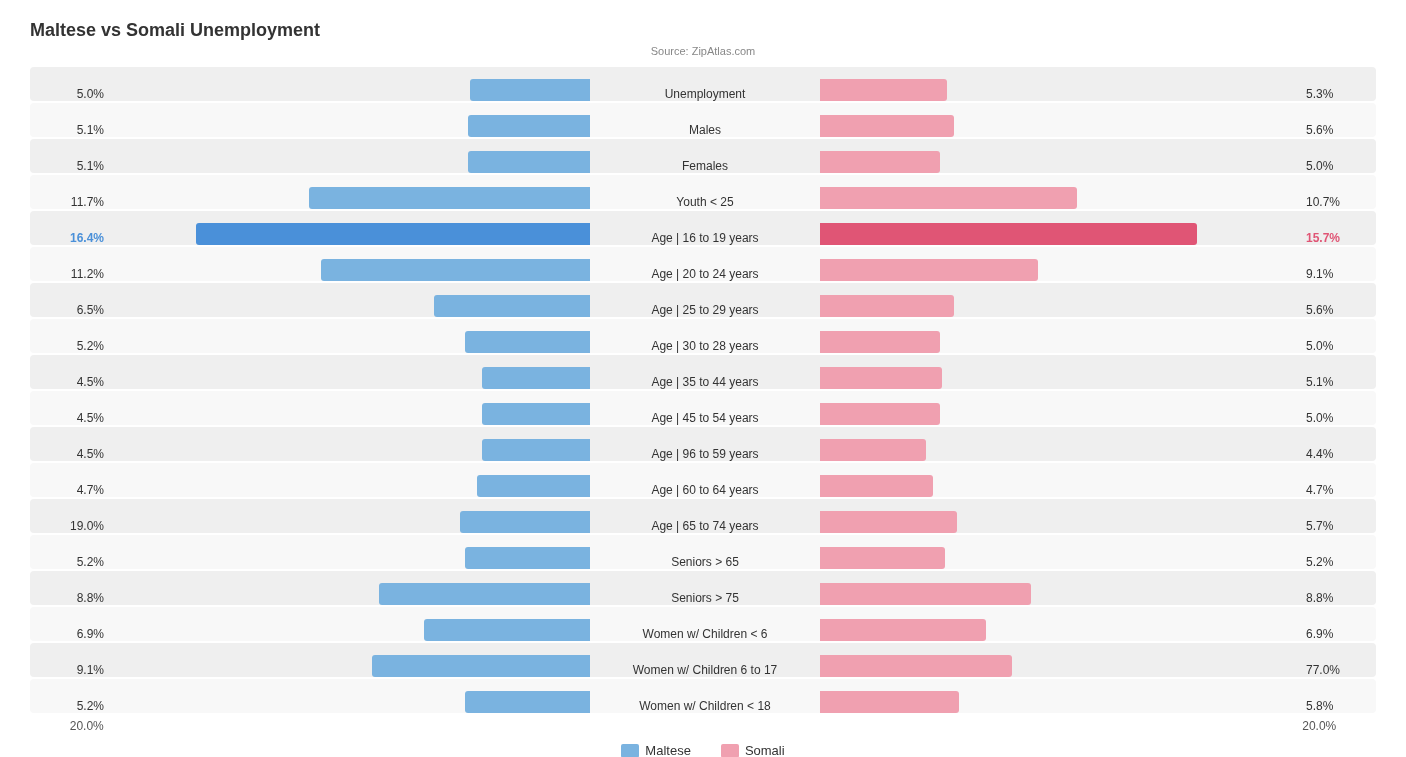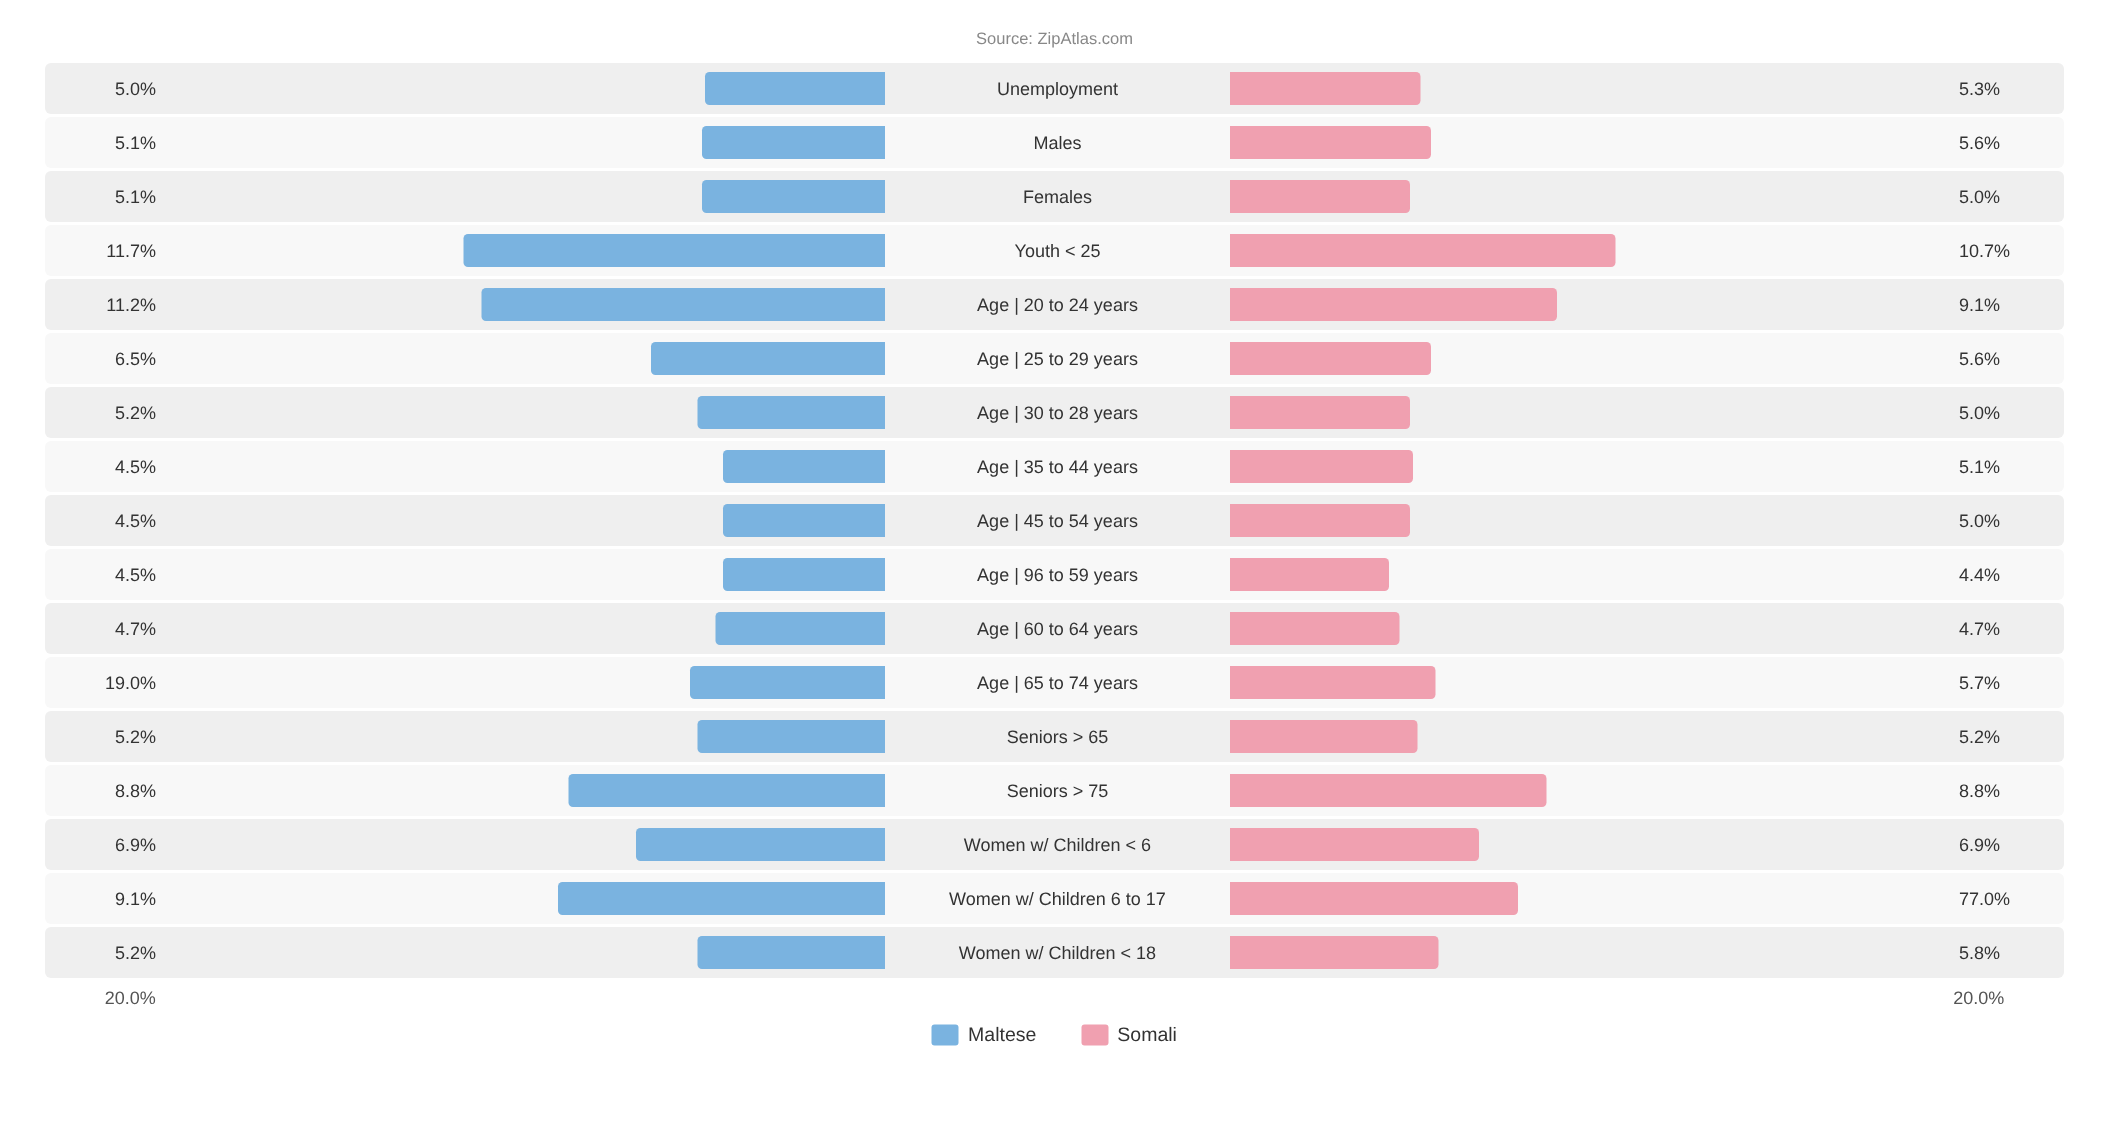--- a/index.html
+++ b/index.html
@@ -25,21 +25,21 @@
       font-size: 11px;
       color: #888;
       margin-bottom: 10px;
     }
     .chart-area {
       position: relative;
       width: 100%;
     }
     .row {
       display: flex;
-      align-items: center;
+      align-items: flex-end;
       margin-bottom: 2px;
       height: 34px;
       background: #f5f5f5;
       border-radius: 4px;
       overflow: visible;
       position: relative;
     }
     .row:nth-child(odd) { background: #efefef; }
     .row:nth-child(even) { background: #f8f8f8; }
 
@@ -148,20 +148,21 @@
       height: 14px;
       border-radius: 2px;
     }
     .legend-maltese { background: #7ab3e0; }
     .legend-somali { background: #f0a0b0; }
   </style>
 </head>
 <body>
 
 <div class="chart-container">
+  <div class="chart-title">Maltese vs Somali Unemployment</div>
   <div class="source-line">Source: ZipAtlas.com</div>
 
   <div class="chart-area" id="chart-rows">
   <div class="row">
     <div class="left-val">5.0%</div>
     <div class="bar-left-wrap">
       <div class="bar-left" style="width:120px;background:#7ab3e0;"></div>
     </div>
     <div class="label-cell">Unemployment</div>
     <div class="bar-right-wrap">
@@ -194,20 +195,31 @@
       <div class="row">
     <div class="left-val">11.7%</div>
     <div class="bar-left-wrap">
       <div class="bar-left" style="width:281px;background:#7ab3e0;"></div>
     </div>
     <div class="label-cell">Youth &lt; 25</div>
     <div class="bar-right-wrap">
       <div class="bar-right" style="width:257px;background:#f0a0b0;"></div>
     </div>
     <div class="right-val">10.7%</div>
+  </div>
+      <div class="row row-highlight">
+    <div class="left-val">16.4%</div>
+    <div class="bar-left-wrap">
+      <div class="bar-left" style="width:394px;background:#4a90d9;"></div>
+    </div>
+    <div class="label-cell">Age | 16 to 19 years</div>
+    <div class="bar-right-wrap">
+      <div class="bar-right" style="width:377px;background:#e05575;"></div>
+    </div>
+    <div class="right-val">15.7%</div>
   </div>
       <div class="row">
     <div class="left-val">11.2%</div>
     <div class="bar-left-wrap">
       <div class="bar-left" style="width:269px;background:#7ab3e0;"></div>
     </div>
     <div class="label-cell">Age | 20 to 24 years</div>
     <div class="bar-right-wrap">
       <div class="bar-right" style="width:218px;background:#f0a0b0;"></div>
     </div>

